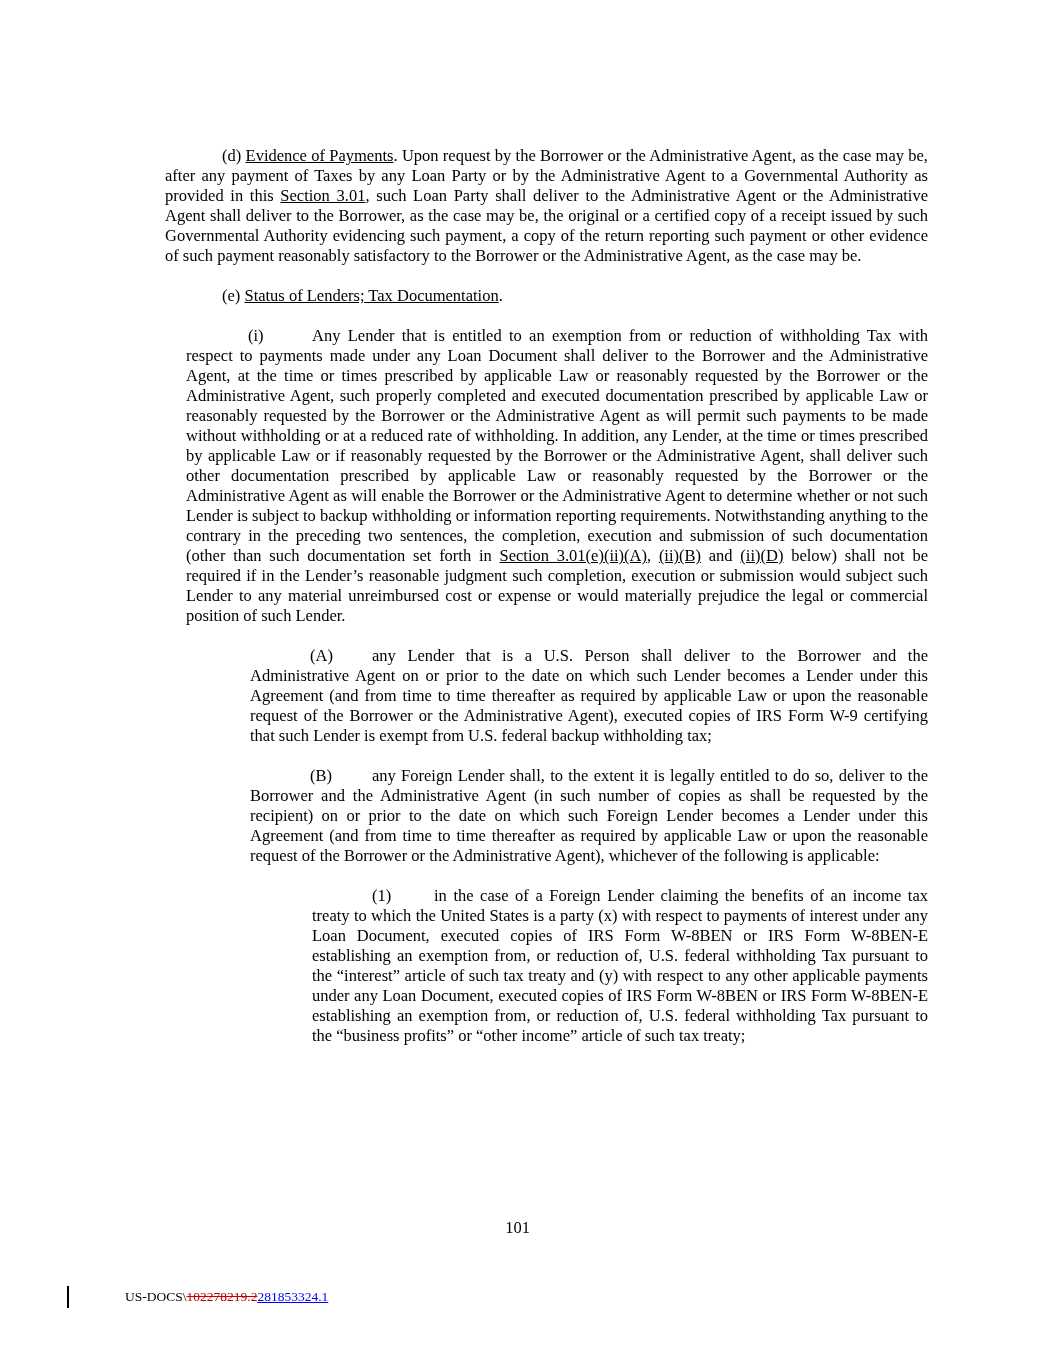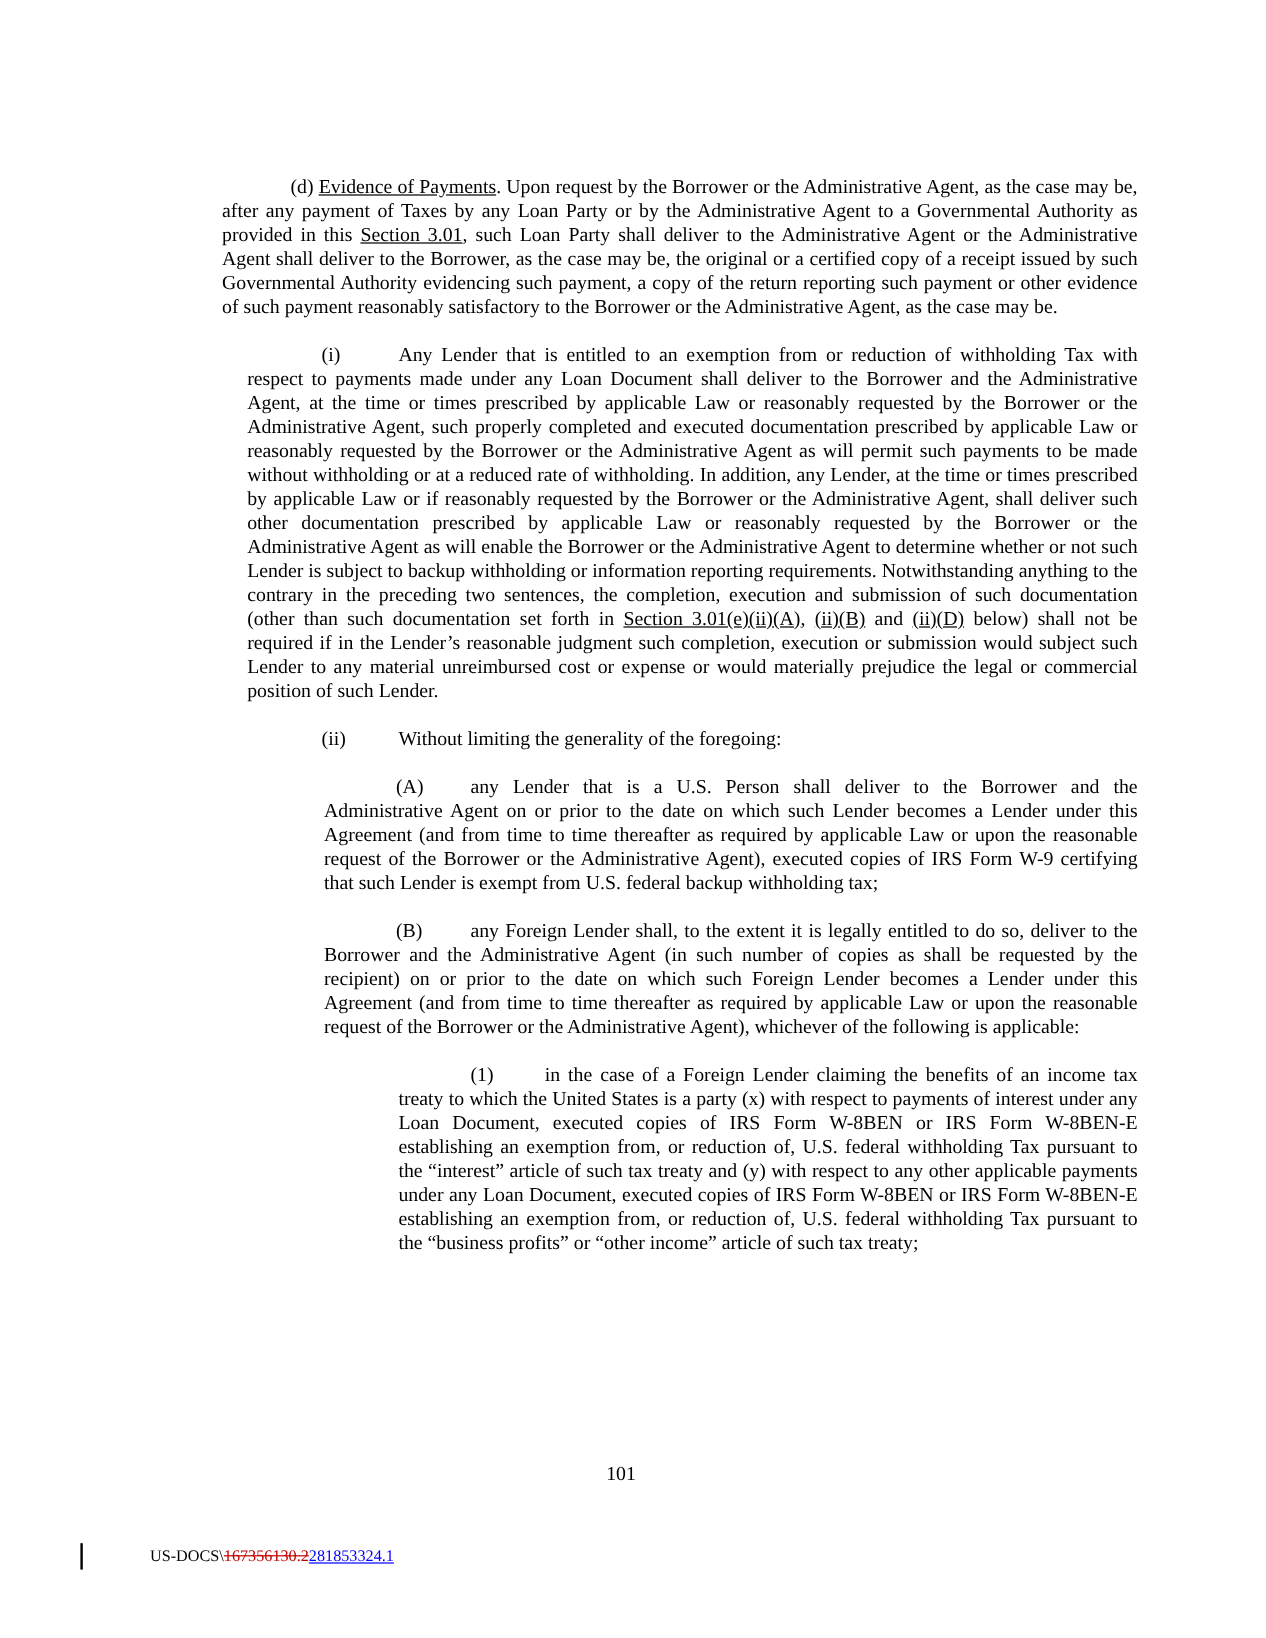--- a/index.html
+++ b/index.html
@@ -13,21 +13,20 @@
     font-size: 16.5px;
     line-height: 20px;
     color: #000000;
     overflow: hidden;
   }
   .content {
     position: absolute;
     top: 146px;
     left: 165px;
     width: 763px;
-    margin-left: 20px;
   }
   .para { text-align: justify; margin-bottom: 20px; }
   .ti0 { text-indent: 57px; }
   .ti1 { text-indent: 62px; }
   .ti2 { text-indent: 60px; font-family: Liberation Serif, serif; }
   .lv1 { margin-left: 21px; }
   .lv2 { margin-left: 85px; }
   .lv3 { margin-left: 147px; }
   .tab-label { display: inline-block; text-indent: 0; }
   .w64 { width: 64px; }
@@ -61,33 +60,33 @@
 </style>
 </head>
 <body>
 
 <div class="sheet">
 
   <div class="content">
 
     <p class="para ti0"><span>(d) </span><span class="u">Evidence of Payments</span><span>.  Upon request by the Borrower or the Administrative Agent, as the case may be, after any payment of Taxes by any Loan Party or by the Administrative Agent to a Governmental Authority as provided in this </span><span class="u">Section 3.01</span><span>, such Loan Party shall deliver to the Administrative Agent or the Administrative Agent shall deliver to the Borrower, as the case may be, the original or a certified copy of a receipt issued by such Governmental Authority evidencing such payment, a copy of the return reporting such payment or other evidence of such payment reasonably satisfactory to the Borrower or the Administrative Agent, as the case may be.</span></p>
 
+    <p class="para ti0"><span>(e) </span><span class="u">Status of Lenders; Tax Documentation</span><span>.</span></p>
 
     <p class="para lv1 ti1"><span class="tab-label w64">(i)</span><span>Any Lender that is entitled to an exemption from or reduction of withholding Tax with respect to payments made under any Loan Document shall deliver to the Borrower and the Administrative Agent, at the time or times prescribed by applicable Law or reasonably requested by the Borrower or the Administrative Agent, such properly completed and executed documentation prescribed by applicable Law or reasonably requested by the Borrower or the Administrative Agent as will permit such payments to be made without withholding or at a reduced rate of withholding.  In addition, any Lender, at the time or times prescribed by applicable Law or if reasonably requested by the Borrower or the Administrative Agent, shall deliver such other documentation prescribed by applicable Law or reasonably requested by the Borrower or the Administrative Agent as will enable the Borrower or the Administrative Agent to determine whether or not such Lender is subject to backup withholding or information reporting requirements.  Notwithstanding anything to the contrary in the preceding two sentences, the completion, execution and submission of such documentation (other than such documentation set forth in </span><span class="u">Section 3.01(e)(ii)(A)</span><span>, </span><span class="u">(ii)(B)</span><span> and </span><span class="u">(ii)(D)</span><span> below) shall not be required if in the Lender’s reasonable judgment such completion, execution or submission would subject such Lender to any material unreimbursed cost or expense or would materially prejudice the legal or commercial position of such Lender.</span></p>
 
-    <p class="para lv1 ti1"><span class="tab-label w64">(ii)</span><span>Without limiting the generality of the foregoing:</span></p>
 
     <p class="para lv2 ti2"><span class="tab-label w62">(A)</span><span>any Lender that is a U.S. Person shall deliver to the Borrower and the Administrative Agent on or prior to the date on which such Lender becomes a Lender under this Agreement (and from time to time thereafter as required by applicable Law or upon the reasonable request of the Borrower or the Administrative Agent), executed copies of IRS Form W-9 certifying that such Lender is exempt from U.S. federal backup withholding tax;</span></p>
 
     <p class="para lv2 ti2"><span class="tab-label w62">(B)</span><span>any Foreign Lender shall, to the extent it is legally entitled to do so, deliver to the Borrower and the Administrative Agent (in such number of copies as shall be requested by the recipient) on or prior to the date on which such Foreign Lender becomes a Lender under this Agreement (and from time to time thereafter as required by applicable Law or upon the reasonable request of the Borrower or the Administrative Agent), whichever of the following is applicable:</span></p>
 
     <p class="para lv3 ti2"><span class="tab-label w62">(1)</span><span>in the case of a Foreign Lender claiming the benefits of an income tax treaty to which the United States is a party (x) with respect to payments of interest under any Loan Document, executed copies of IRS Form W-8BEN or IRS Form W-8BEN-E establishing an exemption from, or reduction of, U.S. federal withholding Tax pursuant to the “interest” article of such tax treaty and (y) with respect to any other applicable payments under any Loan Document, executed copies of IRS Form W-8BEN or IRS Form W-8BEN-E establishing an exemption from, or reduction of, U.S. federal withholding Tax pursuant to the “business profits” or “other income” article of such tax treaty;</span></p>
 
 
   </div>
 
   <div class="page-num">101</div>
 
   <div class="change-bar"></div>
 
-  <div class="footer"><span>US-DOCS\</span><span class="del">167356130.2</span><span class="ins">281853324.1</span></div>
+  <div class="footer"><span>US-DOCS\</span><span class="del">102278219.2</span><span class="ins">281853324.1</span></div>
 
 </div>
 
 </body></html>

